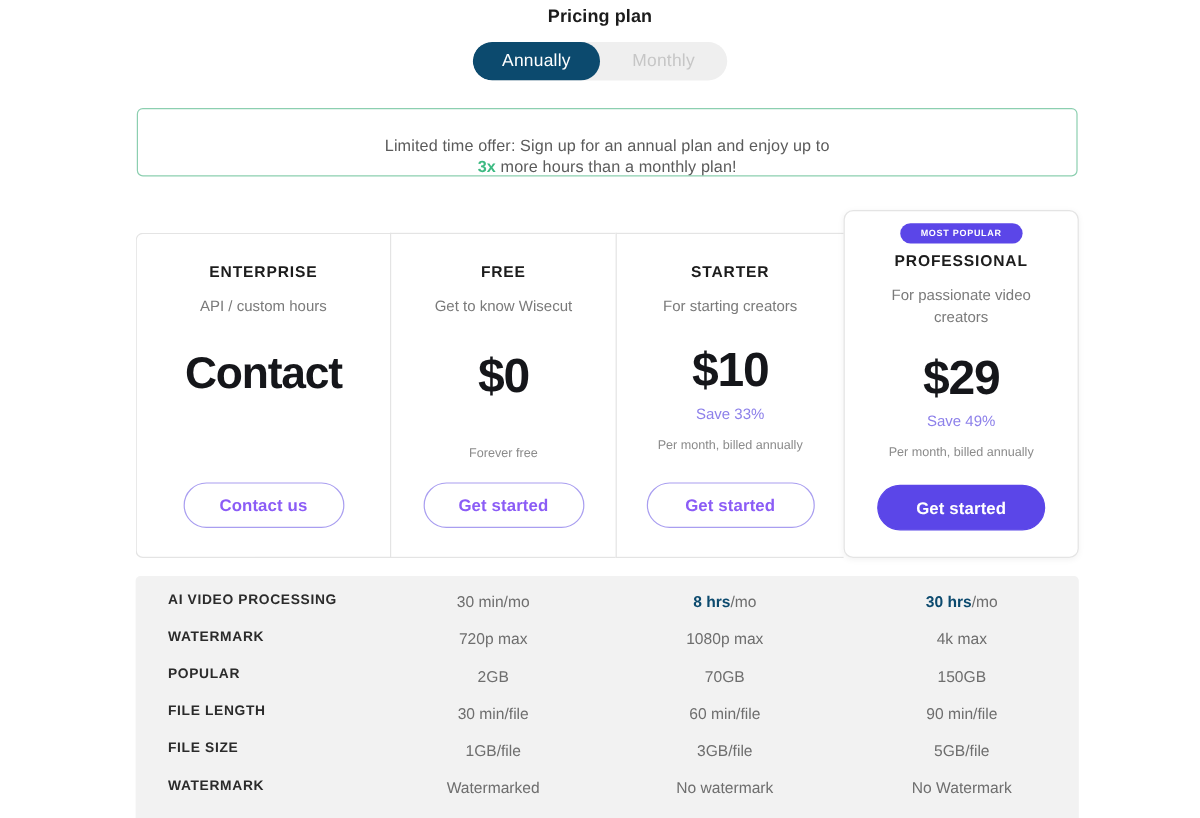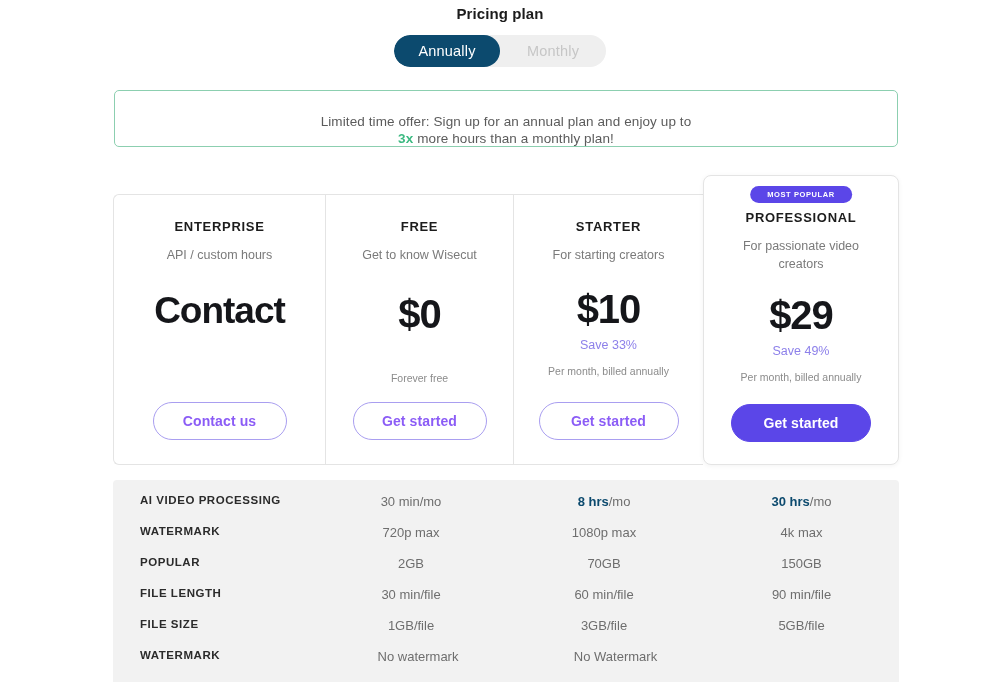--- a/index.html
+++ b/index.html
@@ -304,19 +304,20 @@
 
     <div class="compare-row">
       <div class="feature-label">FILE SIZE</div>
       <div class="feature-val col-free">1GB/file</div>
       <div class="feature-val col-starter">3GB/file</div>
       <div class="feature-val col-pro">5GB/file</div>
     </div>
 
     <div class="compare-row">
       <div class="feature-label">WATERMARK</div>
+      <div class="feature-val col-free">Watermarked</div>
       <div class="feature-val col-starter">No watermark</div>
       <div class="feature-val col-pro">No Watermark</div>
     </div>
 
   </div>
 
 </div>
 
 </body></html>

